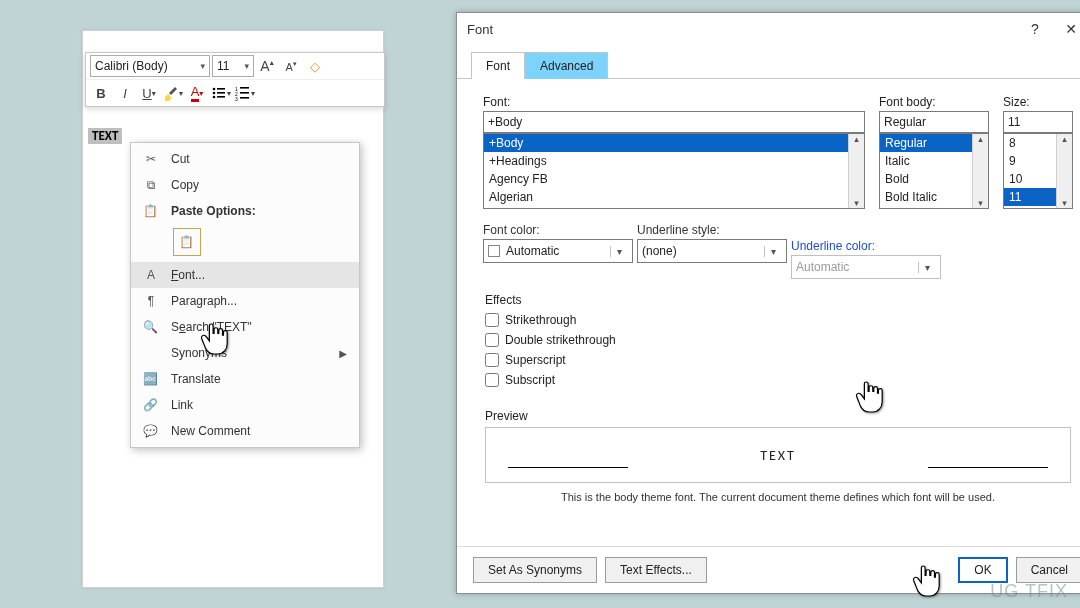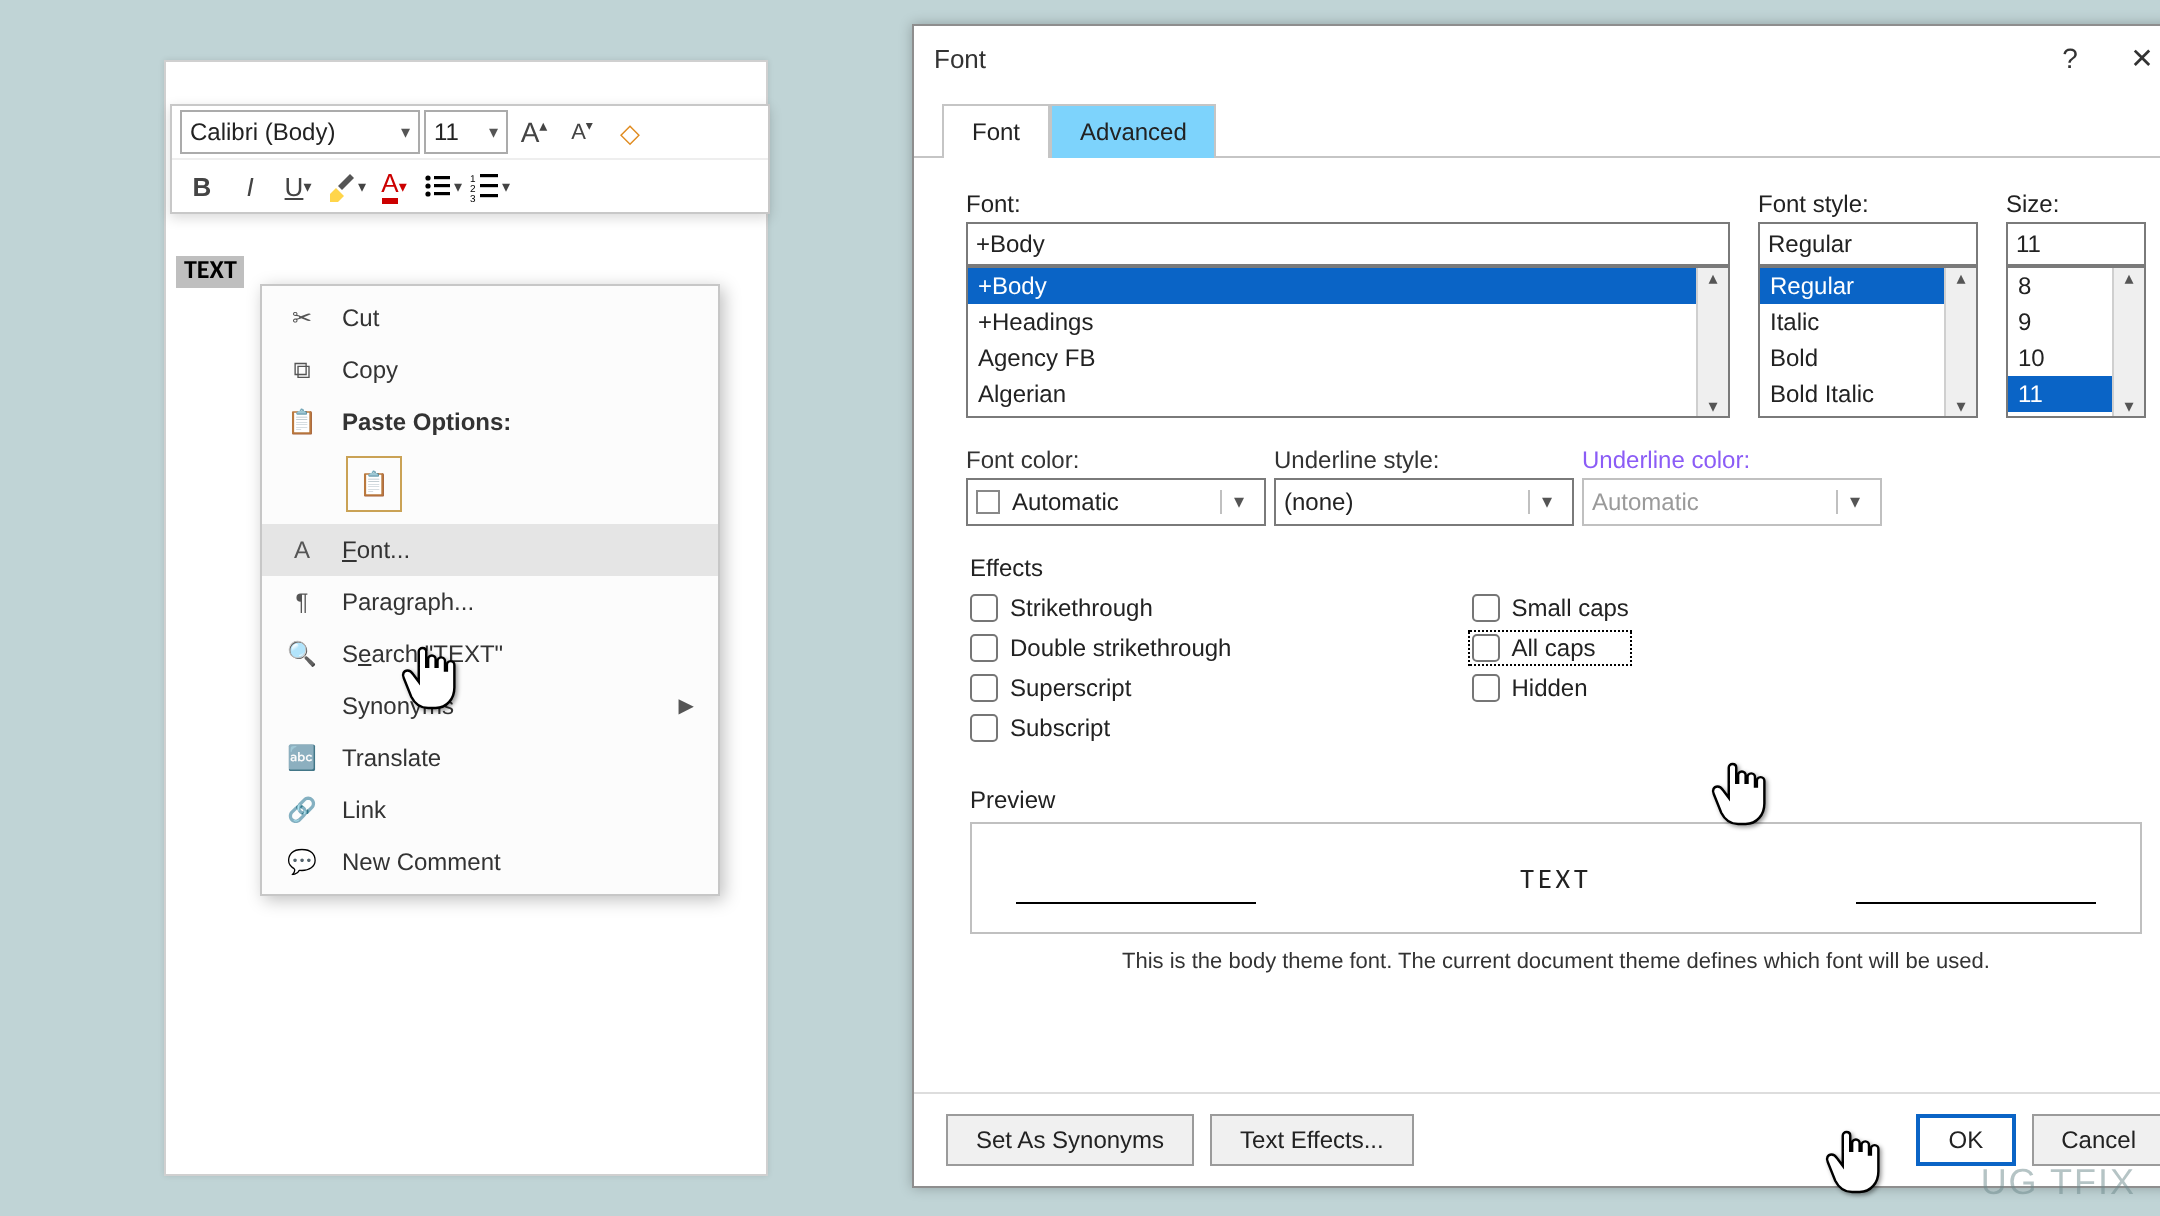--- a/index.html
+++ b/index.html
@@ -102,21 +102,21 @@
   .top-row{display:flex;gap:14px;}
   .col-font{flex:1;}
   .col-style{width:110px;}
   .col-size{width:70px;}
 
   .row2{display:flex;gap:4px;margin-top:14px;}
   .ddl{height:24px;border:1px solid #7a7a7a;display:flex;align-items:center;padding:0 4px;font-size:12px;}
   .ddl .arrow{margin-left:auto;width:18px;text-align:center;border-left:1px solid #c0c0c0;color:#555;font-size:10px;}
   .ddl.disabled{color:#9a9a9a;border-color:#c0c0c0;}
   .row2 .label, .label.disabled{color:#333;}
-  .label.dis{color:#8b5cf6;}
+  .label.dis{color:#1d4ed8;margin-top:16px;}
 
   fieldset.effects{margin-top:14px;border:none;padding:0;}
   fieldset.effects legend{font-size:12px;padding:0;margin-bottom:6px;}
   .eff-grid{display:flex;gap:120px;}
   .eff-col{display:flex;flex-direction:column;gap:6px;}
   .chk{display:flex;align-items:flex-start;gap:6px;font-size:12px;}
   .chk input{width:14px;height:14px;margin:0;}
   .chk.focus{outline:1px dotted #000;outline-offset:1px;}
 
   fieldset.preview{margin-top:22px;border:none;padding:0;}
@@ -287,21 +287,21 @@
               <div class="it">Algerian</div>
               <div class="it">Anton</div>
             </div>
           <div class="scroll">
               <span>▴</span>
               <span>▾</span>
             </div>
         </div>
       </div>
       <div class="col-style">
-        <div class="label">Font style:</div>
+        <div class="label">Font body:</div>
         <div class="edit">Regular</div>
         <div class="picklist">
           <div class="items" id="stylelist">
               <div class="it sel">Regular</div>
               <div class="it">Italic</div>
               <div class="it">Bold</div>
               <div class="it">Bold Italic</div>
             </div>
           <div class="scroll">
               <span>▴</span>
@@ -367,34 +367,20 @@
             </label>
           <label class="chk">
               <input type="checkbox" style="">
               <span>Superscript</span>
             </label>
           <label class="chk">
               <input type="checkbox" style="">
               <span>Subscript</span>
             </label>
         </div>
-        <div class="eff-col">
-          <label class="chk">
-              <input type="checkbox" style="">
-              <span>Small caps</span>
-            </label>
-          <label class="chk focus">
-              <input type="checkbox" style="">
-              <span>All caps</span>
-            </label>
-          <label class="chk">
-              <input type="checkbox" style="">
-              <span>Hidden</span>
-            </label>
-        </div>
       </div>
     </fieldset>
 
     <fieldset class="preview">
       <legend>Preview</legend>
       <div class="prev-box">
         <div class="prev-line pl1"></div>
         <span class="prev-text">TEXT</span>
         <div class="prev-line pl2"></div>
       </div>

